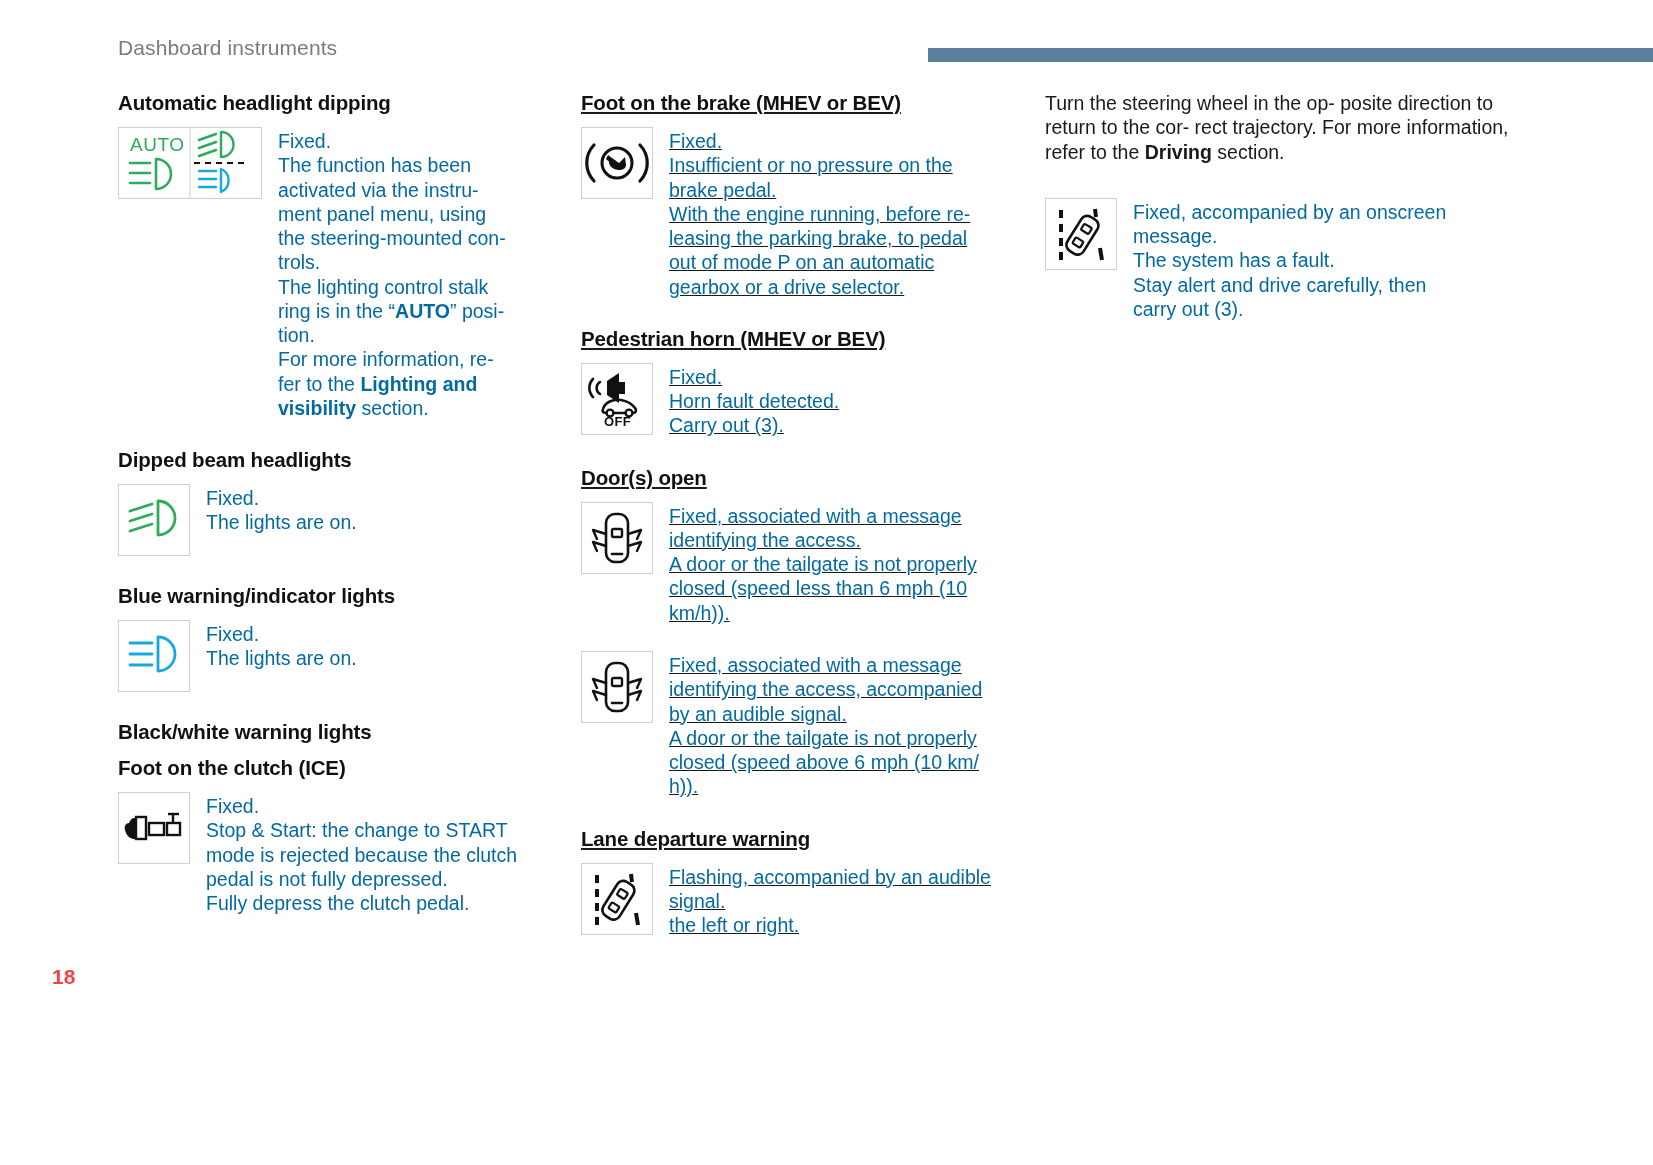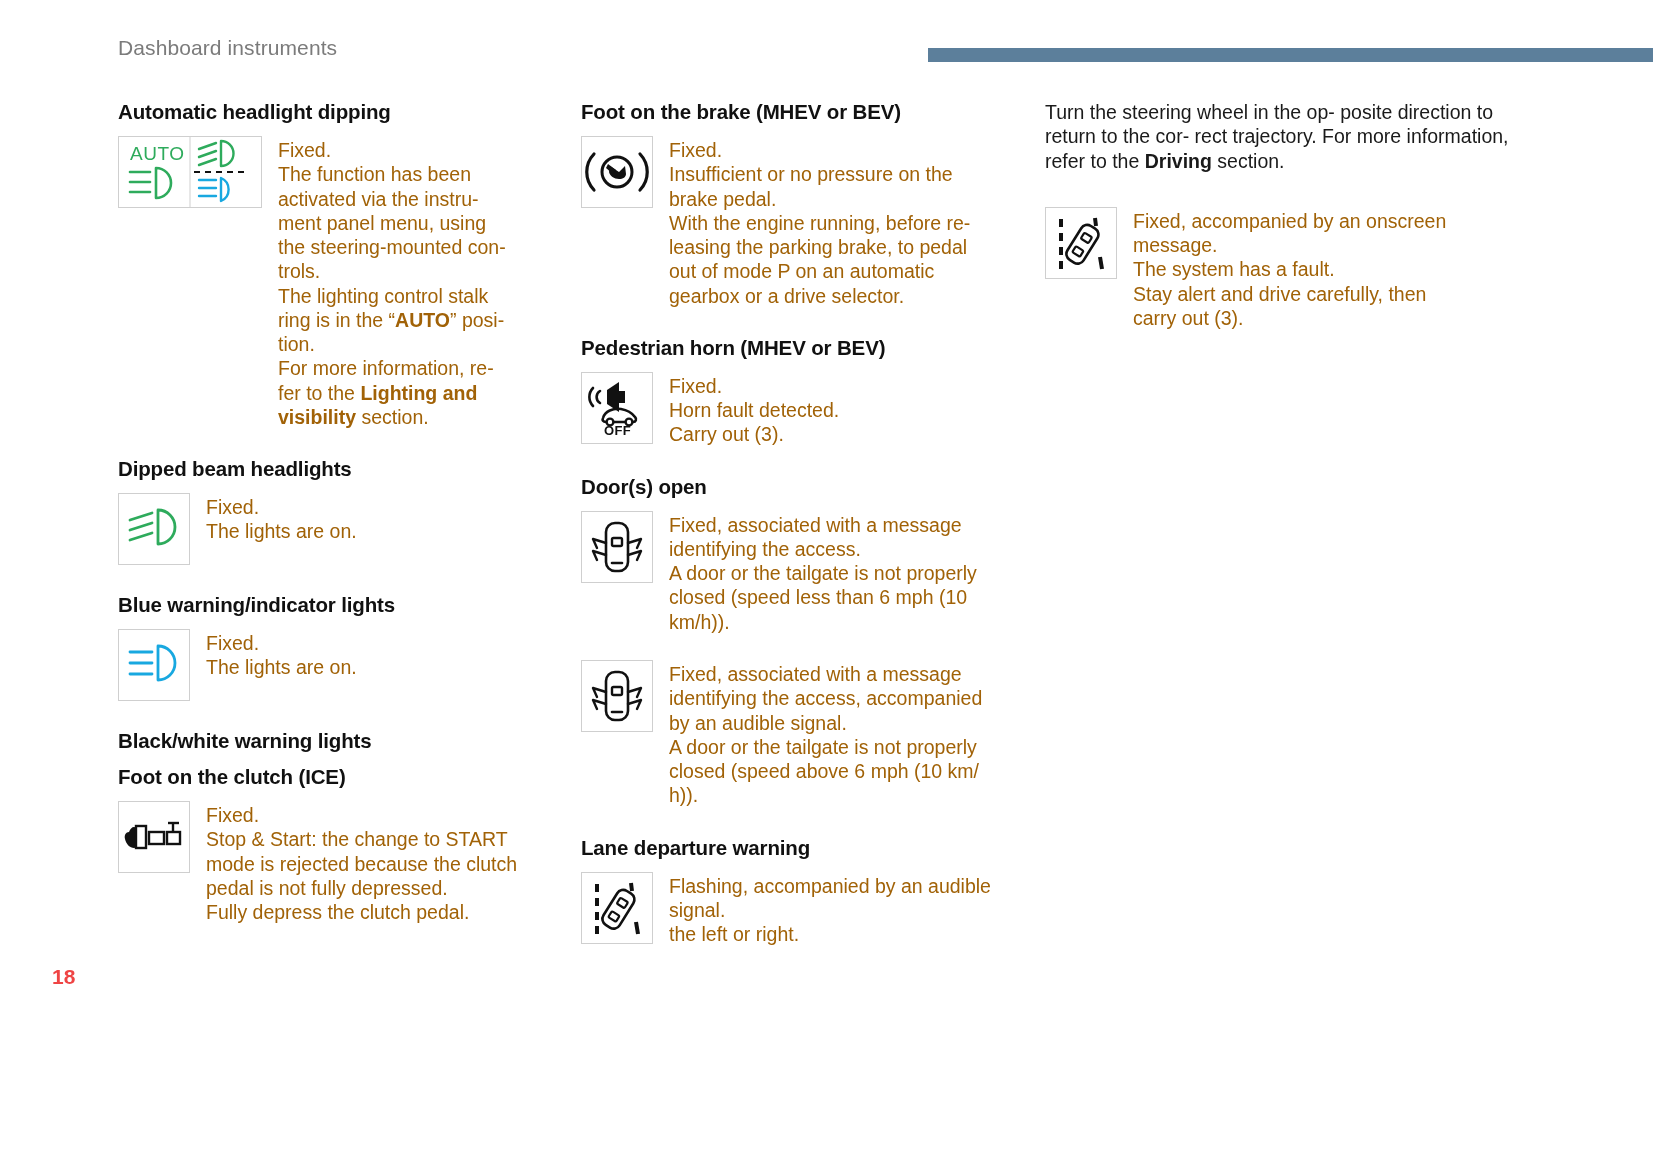--- a/index.html
+++ b/index.html
@@ -24,24 +24,24 @@
     position: absolute;
     left: 118px; top: 36px;
     font-size: 21px;
     color: #7b7b7b;
     letter-spacing: 0.1px;
   }
 
   
   .col {
     position: absolute;
-    top: 100px;
+    top: 91px;
   }
   .col-left   { left: 118px;  width: 430px; }
-  .col-mid    { left: 581px;  width: 432px; }
+  .col-mid    { left: 581px;  width: 432px; text-decoration: underline; }
   .col-right  { left: 1045px; width: 470px; }
 
   h2.section-head {
     font-size: 20.5px;
     font-weight: bold;
     letter-spacing: -0.15px;
     margin-bottom: 12px;
     color: #111;
   }
   h2.gap-top { margin-top: 28px; }
@@ -62,21 +62,21 @@
     align-items: center;
     justify-content: center;
     margin-right: 16px;
   }
   .icon-box.wide { width: 144px; }
   .icon-box svg { display: block; }
 
   .desc {
     font-size: 19.5px;
     line-height: 1.245;
-    color: #a16207;
+    color: #0369a1;
     padding-top: 2px;
   }
   .desc b { font-weight: bold; }
   .desc .ln { display: block; }
 
   
   .intro {
     font-size: 19.5px;
     line-height: 1.245;
     margin-bottom: 34px;

